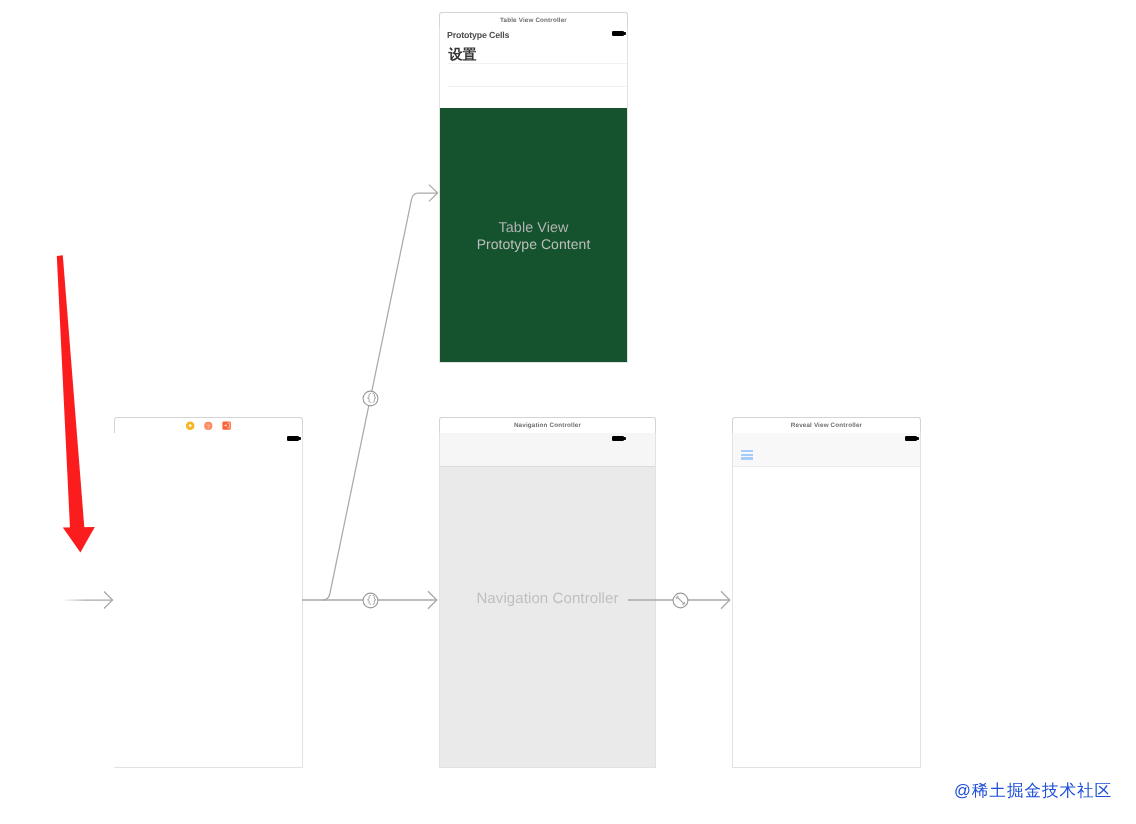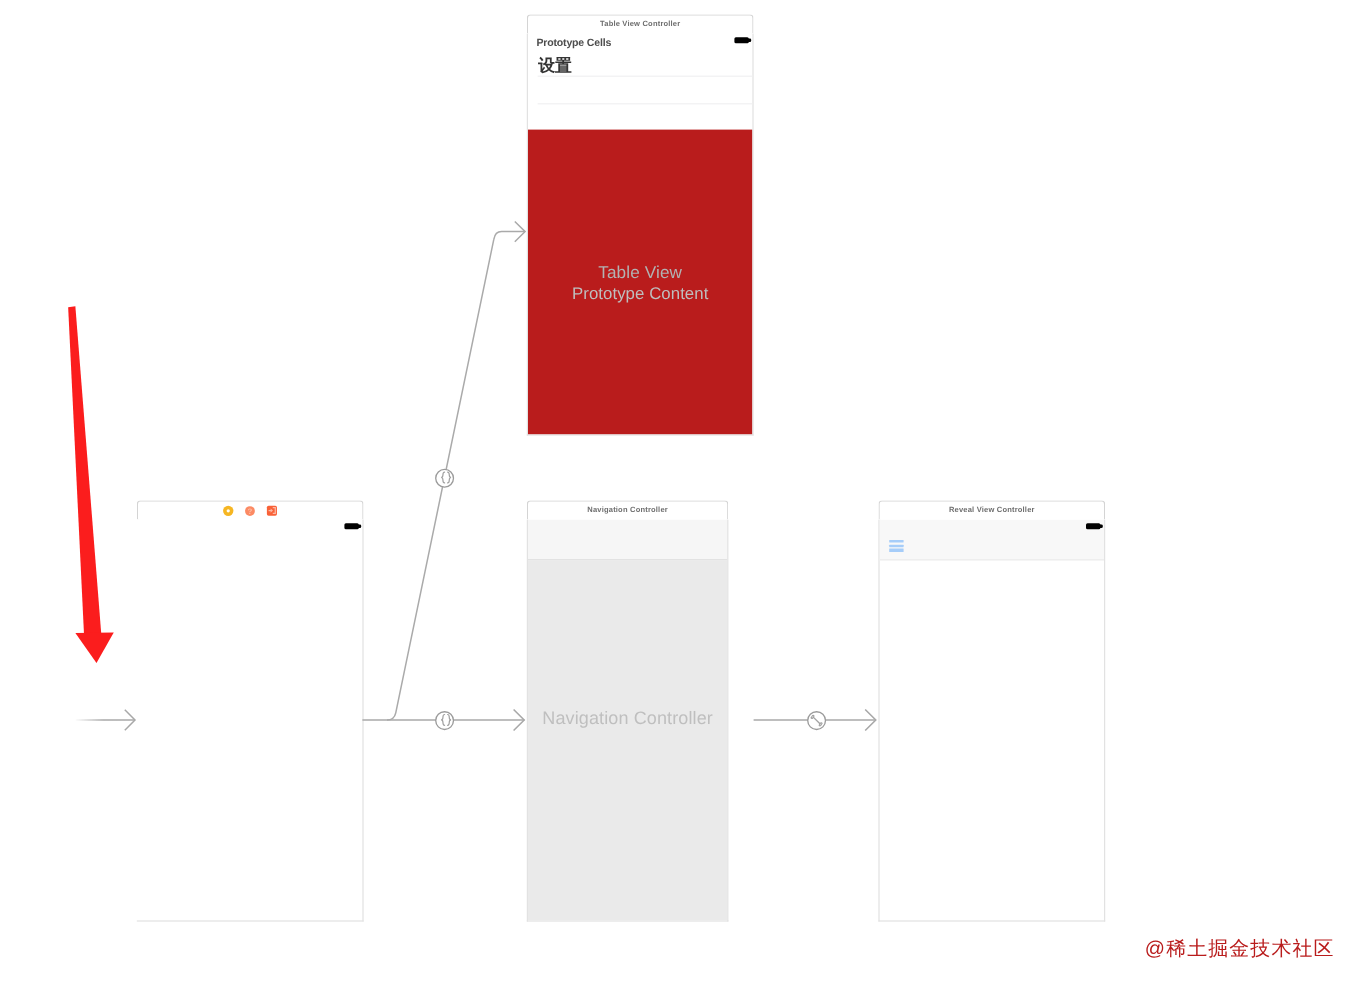--- a/index.html
+++ b/index.html
@@ -26,21 +26,21 @@
   .battery .bod{position:absolute;left:0;top:0;width:12px;height:5px;background:#010101;border-radius:1.3px;}
   .battery .cap{position:absolute;left:11.4px;top:1.3px;width:2.4px;height:2.4px;background:#010101;
        border-top-right-radius:1.1px;border-bottom-right-radius:1.1px;}
 
   
   .tvc-section{position:absolute;left:7px;top:1px;font-size:8.8px;font-weight:bold;
        color:#4d4d4d;letter-spacing:-.15px;line-height:12px;}
   .tvc-sep{position:absolute;left:8px;right:0;height:1.4px;background:#f1f1f2;}
   .tvc-cell-label{position:absolute;left:8.5px;font-size:14px;color:#343434;font-weight:600;
        white-space:nowrap;line-height:10px;}
-  .tv-area{position:absolute;left:0;right:0;background:#b91c1c;}
+  .tv-area{position:absolute;left:0;right:0;background:#14532d;}
   .tv-ph{position:absolute;left:0;right:0;text-align:center;}
   .tv-ph-title{font-size:14.3px;color:#b2b2b2;letter-spacing:.1px;line-height:16px;}
   .tv-ph-sub{font-size:14px;color:#bebebe;letter-spacing:.05px;line-height:10px;margin-top:3px;}
 
   
   .nc-navbar{position:absolute;left:0;right:0;top:0;background:#f6f6f6;
        border-bottom:1px solid #dcdcdc;box-sizing:border-box;}
   .nc-body{position:absolute;left:0;right:0;background:#eaeaea;}
   .nc-label{position:absolute;left:0;right:0;text-align:center;font-size:15px;
        color:#bfbfbf;letter-spacing:.1px;}
@@ -48,21 +48,21 @@
   
   .rvc-navbar{position:absolute;left:0;right:0;top:0;background:#f8f8f8;
        border-bottom:1px solid #ececec;box-sizing:border-box;}
   .hamburger{position:absolute;width:11.6px;height:10px;}
   .hamburger i{position:absolute;left:0;width:11.6px;height:2.4px;background:#a6cdf9;display:block;border-radius:.3px;}
 
   
   .conn{position:absolute;left:0;top:0;width:1136px;height:824px;overflow:visible;
         pointer-events:none;}
 
-  .watermark{position:absolute;left:954px;top:782px;font-size:16.6px;color:#b91c1c;
+  .watermark{position:absolute;left:954px;top:782px;font-size:16.6px;color:#1d4ed8;
        letter-spacing:.95px;white-space:nowrap;line-height:18px;text-align:center;}
 </style>
 </head>
 <body>
 
 <div class="canvas">
 
   <div class="scene" style="left:439px;top:12px;width:189px;height:351px;">
     <div class="scene-titlebar"></div>
     <div class="scene-title">Table View Controller</div>
@@ -90,21 +90,21 @@
     <div class="scene-titlebar"></div>
     <div class="scene-title"></div>
     <div class="scene-body" style="border-left:none;">
       <div class="battery" style="left:173px;top:3px;">
         <div class="bod"></div>
           <div class="cap"></div>
       </div>
     </div>
   </div>
 
-  <div class="scene" style="left:439px;top:417px;width:168px;height:351px;">
+  <div class="scene" style="left:439px;top:417px;width:217px;height:351px;">
     <div class="scene-titlebar"></div>
     <div class="scene-title">Navigation Controller</div>
     <div class="scene-body">
       <div class="nc-navbar" style="height:34px;">
         <div class="battery" style="left:172px;top:3px;">
           <div class="bod"></div>
             <div class="cap"></div>
         </div>
       </div>
       <div class="nc-body" style="top:34px;bottom:0;">

